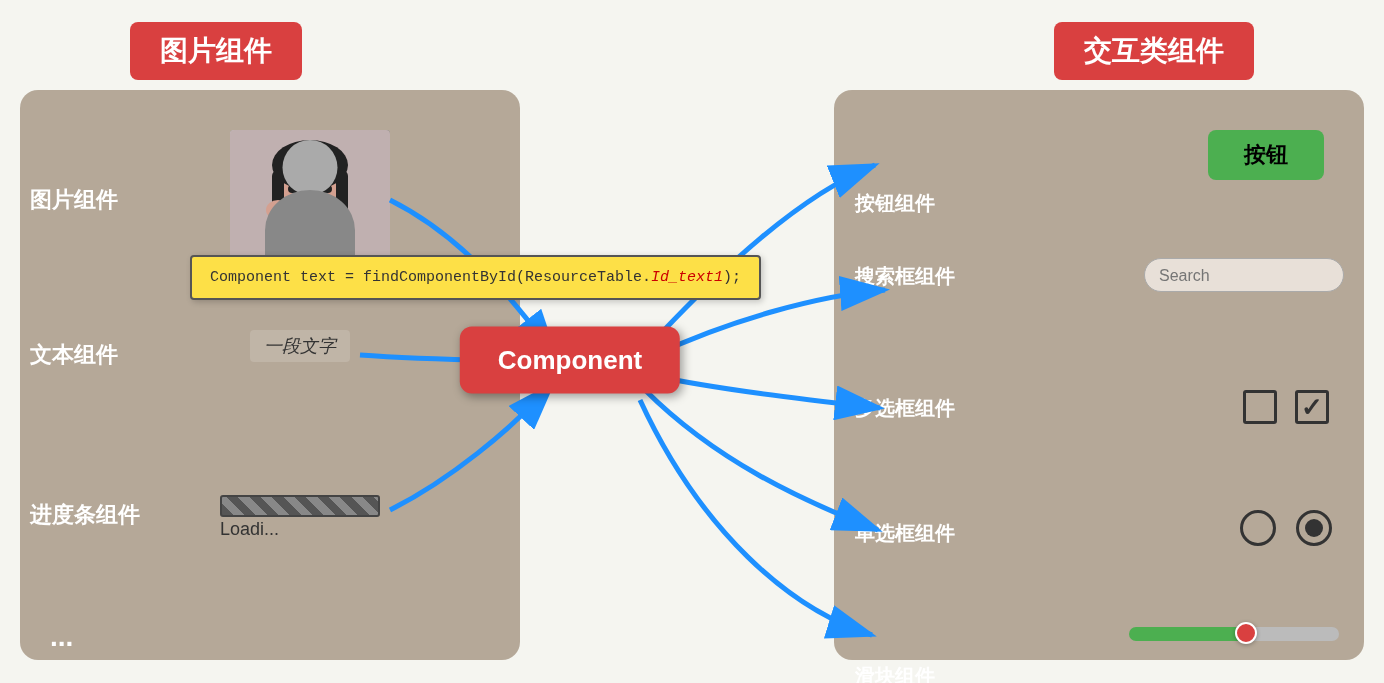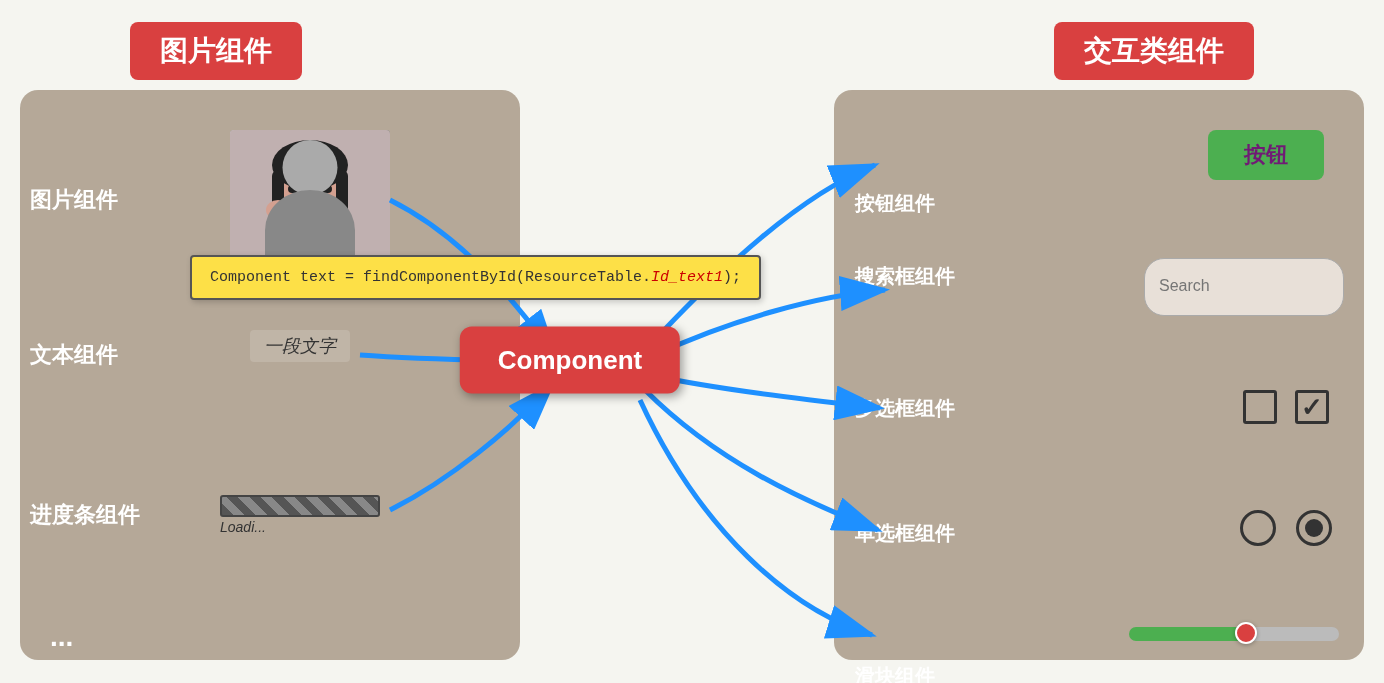--- a/index.html
+++ b/index.html
@@ -130,24 +130,23 @@
         45deg,
         #555 0px,
         #555 8px,
         #888 8px,
         #888 16px
       );
       border-radius: 3px;
       border: 2px solid #444;
     }
     .progress-label {
-      font-size: 14px;
+      font-size: 18px;
       color: #333;
       margin-top: 2px;
-      font-style: italic;
     }
 
     
     .dots-label {
       position: absolute;
       left: 50px;
       bottom: 30px;
       font-size: 28px;
       font-weight: bold;
       color: white;
@@ -199,40 +198,40 @@
       font-weight: bold;
       color: white;
     }
 
     
     .btn-green {
       position: absolute;
       right: 60px;
       top: 130px;
       background: #4caf50;
-      color: #701a75;
+      color: #000000;
       font-size: 22px;
       font-weight: bold;
       padding: 10px 36px;
       border-radius: 8px;
       border: none;
       cursor: pointer;
     }
 
     
     .search-box {
       position: absolute;
       right: 40px;
       top: 258px;
       display: flex;
-      align-items: flex-start;
+      align-items: flex-end;
       background: #e8e0d8;
       border: 1.5px solid #aaa;
       border-radius: 20px;
-      padding: 18px 14px;
+      padding: 6px 14px;
       width: 200px;
     }
     .search-text {
       flex: 1;
       font-size: 16px;
       color: #888;
       background: transparent;
       border: none;
       outline: none;
     }

